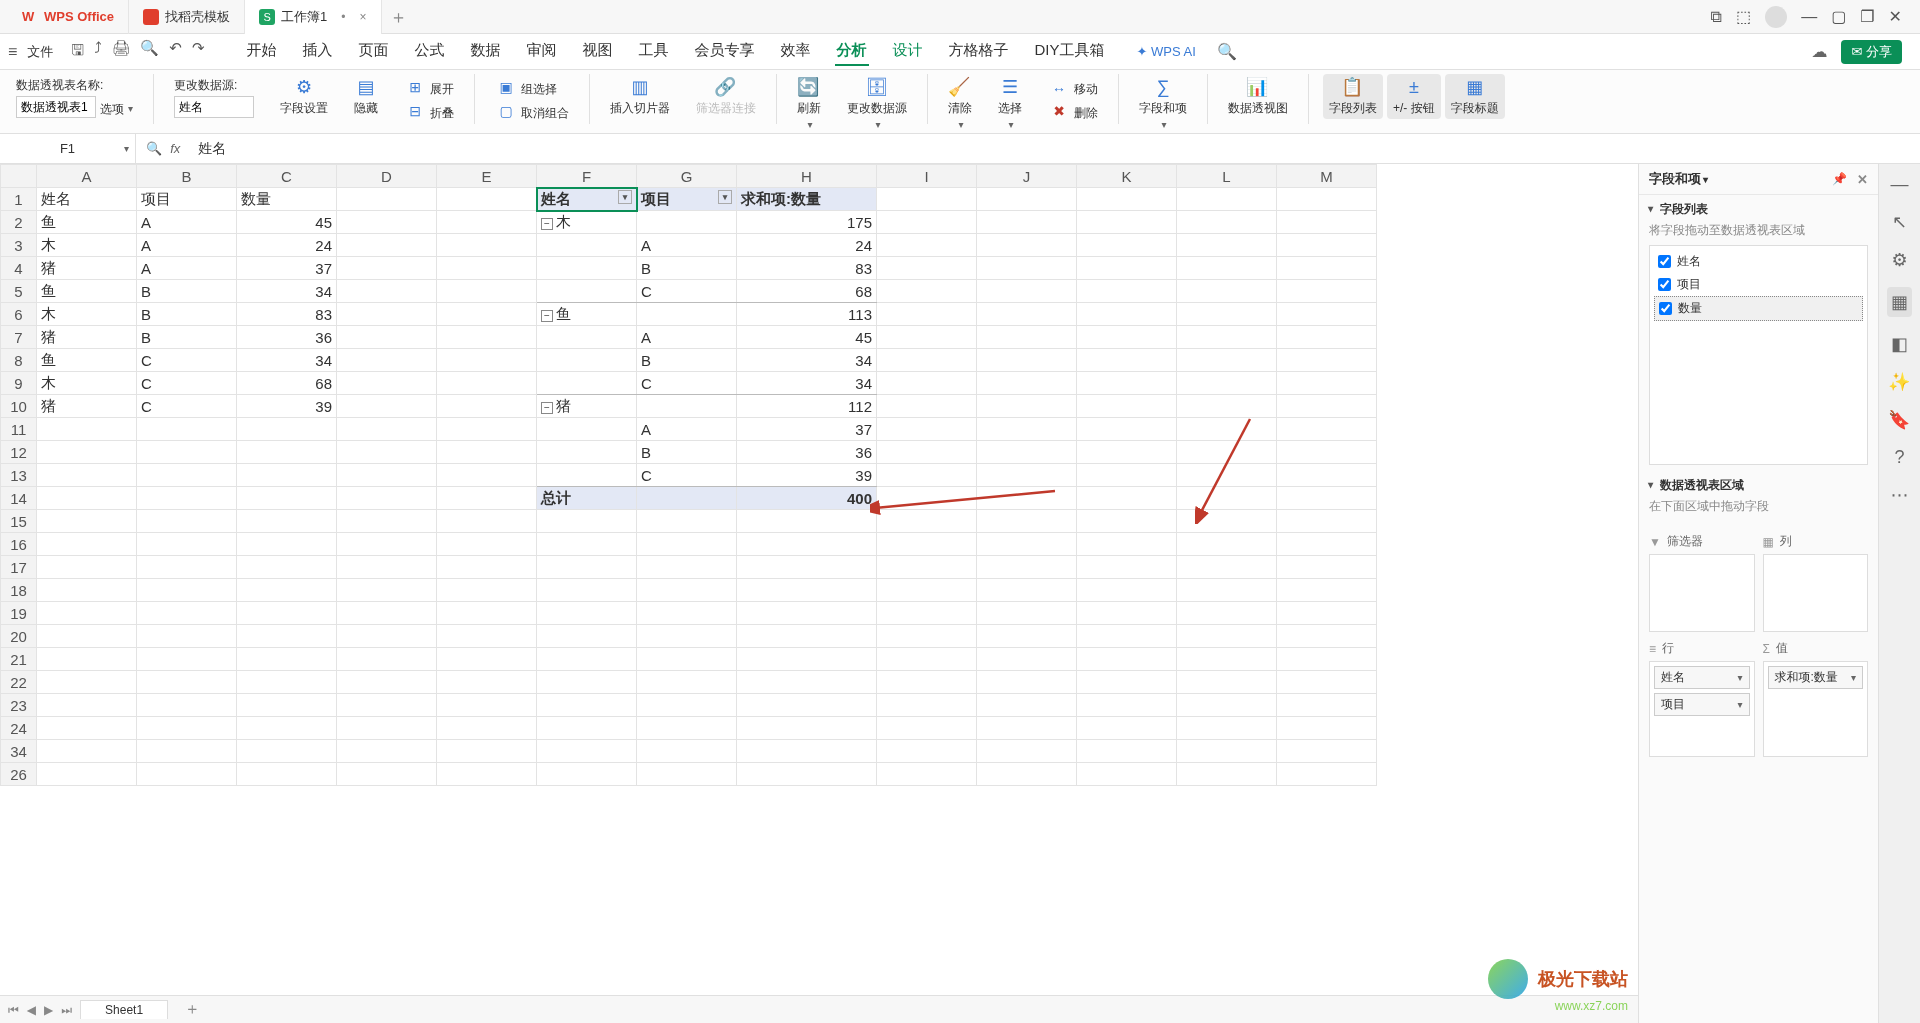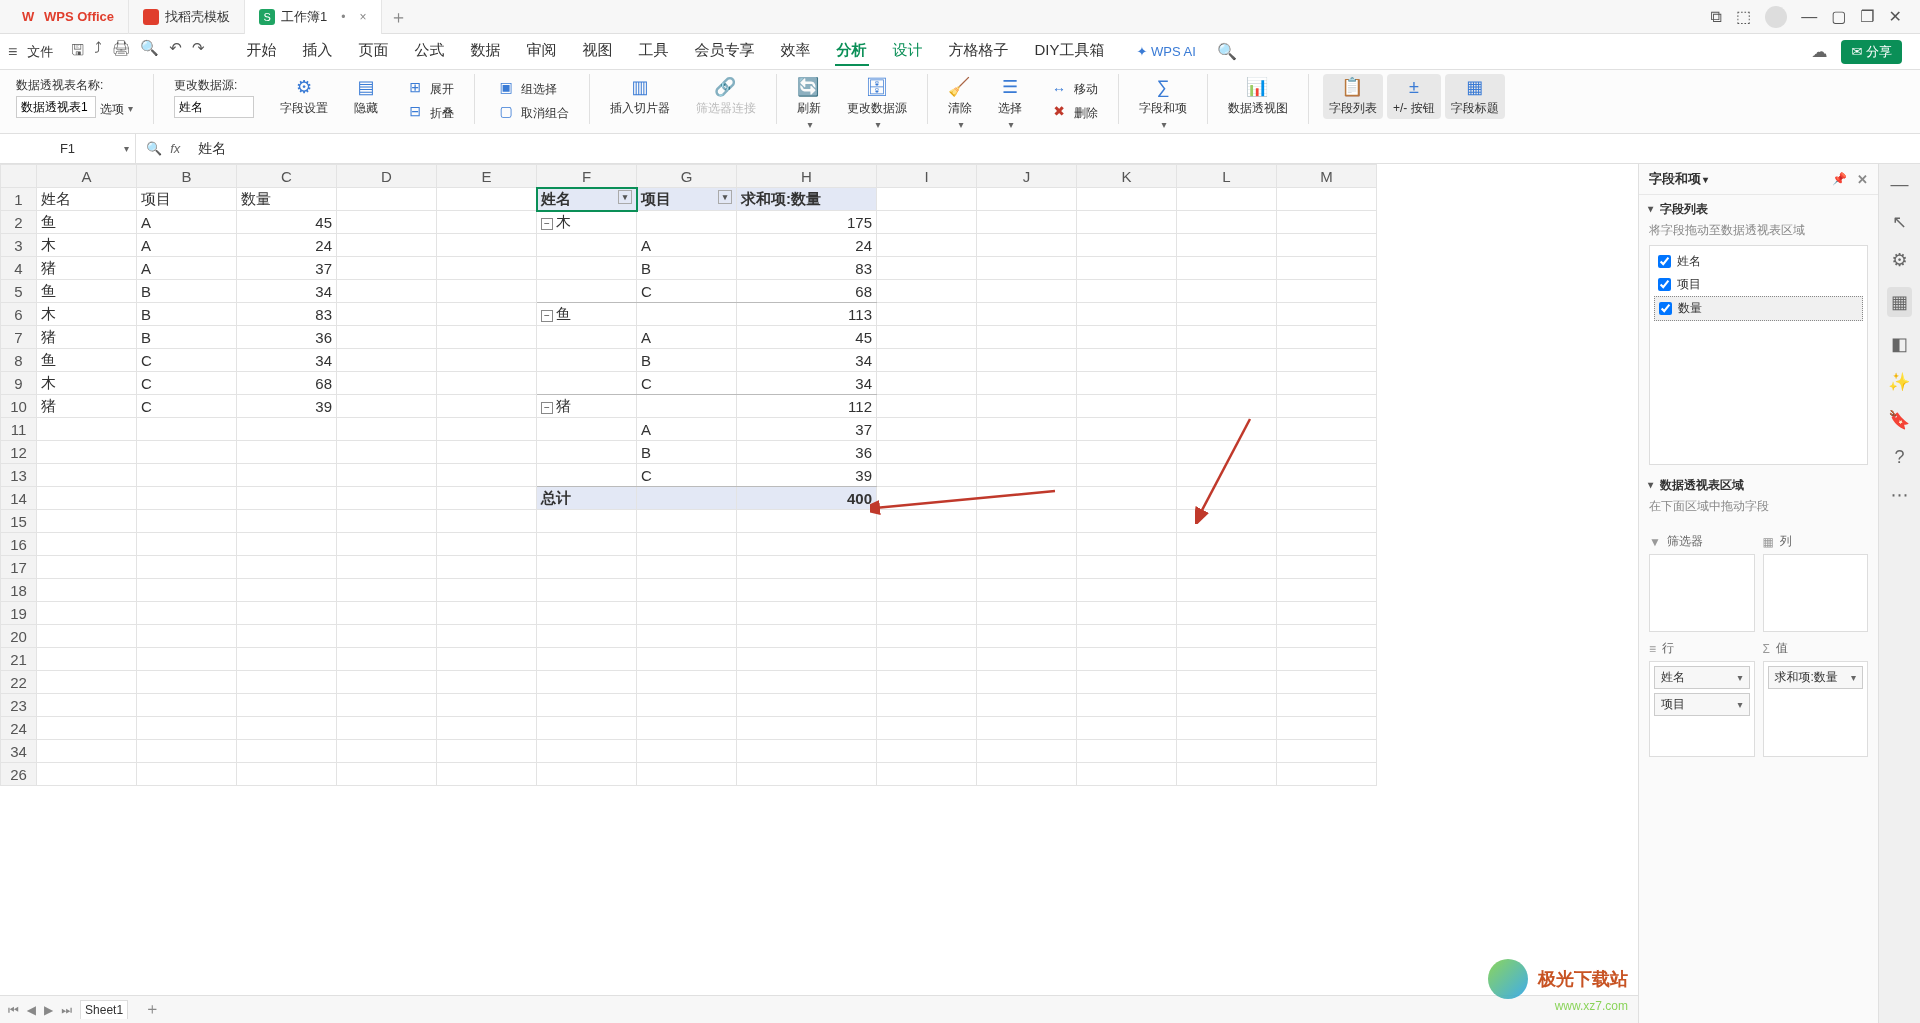--- a/index.html
+++ b/index.html
@@ -110,21 +110,21 @@
 
 
 .iconbar { width:42px; background:#f0f0f0; border-left:1px solid #e0e0e0; display:flex; flex-direction:column; align-items:center; gap:16px; padding:10px 0; color:#666; }
 .iconbar span { font-size:18px; cursor:pointer; }
 .iconbar .active-ic { background:#e0e0e0; border-radius:4px; padding:4px; }
 
 
 .sheetbar { height:28px; border-top:1px solid #e0e0e0; background:#f7f7f7; display:flex; align-items:center; padding:0 8px; font-size:12px; gap:8px; }
 .navbtns { display:flex; gap:8px; color:#888; }
 .navbtns span { cursor:pointer; }
-.sheet-tab { background:#fff; border:1px solid #ddd; border-bottom:none; padding:2px 4px; cursor:pointer; }
+.sheet-tab { background:#fff; border:1px solid #ddd; border-bottom:none; padding:2px 24px; cursor:pointer; }
 .addsheet { cursor:pointer; color:#888; font-size:16px; padding:0 8px; }
 .watermark { position:absolute; right:10px; bottom:10px; font-size:14px; pointer-events:none; opacity:.9; }
 .watermark .logo { width:40px; height:40px; border-radius:50%; background:linear-gradient(135deg,#7fd04a,#2aa3e8); display:inline-block; vertical-align:middle; }
 .watermark .t1 { color:#c2410c; font-weight:700; font-size:18px; margin-left:6px; vertical-align:middle; }
 .watermark .t2 { color:#7fd04a; font-size:12px; display:block; text-align:right; }
 </style>
 </head>
 <body>
 
 <div class="win">

